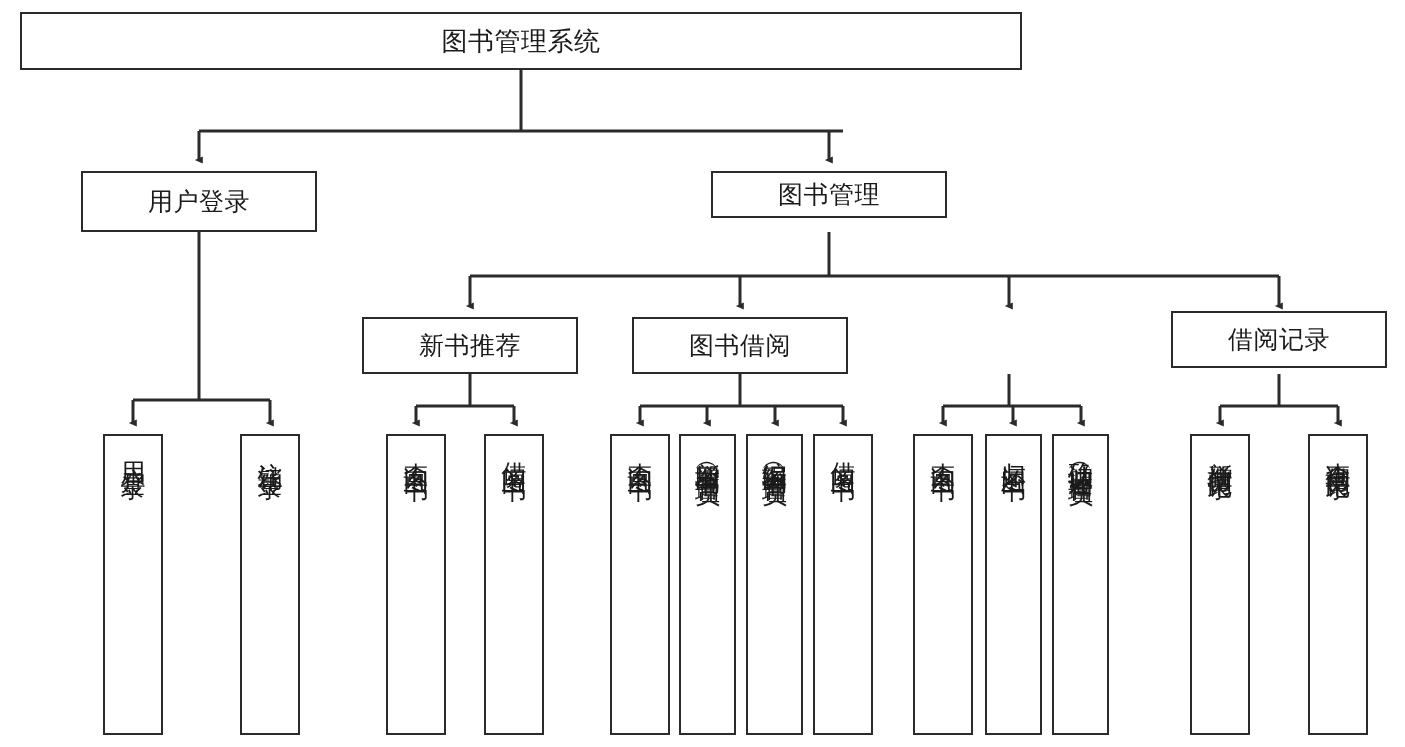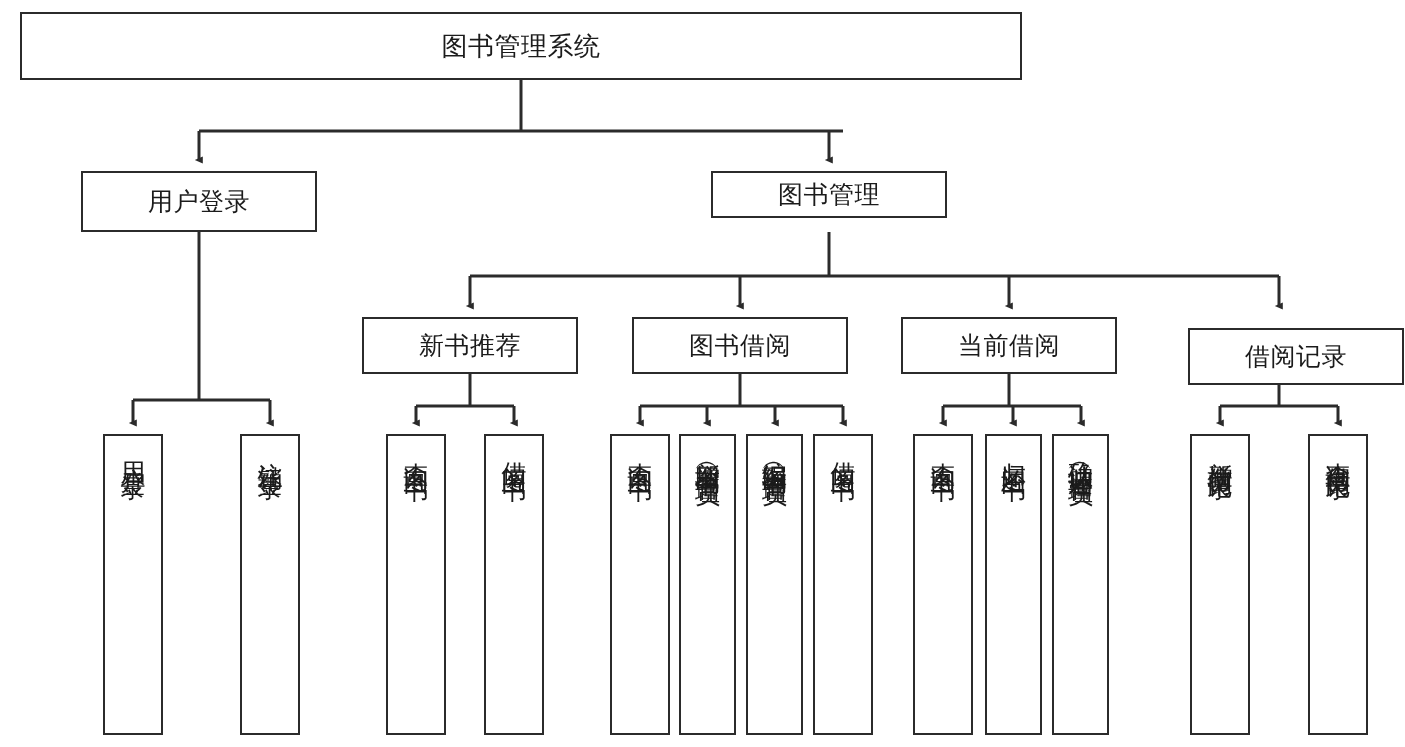--- a/index.html
+++ b/index.html
@@ -125,41 +125,38 @@
       <path d="M1013,406 L1013,423" marker-end="url(#arrow)"></path>
       <path d="M1081,406 L1081,423" marker-end="url(#arrow)"></path>
 
       <path d="M1279,374 L1279,406"></path>
       <path d="M1220,406 L1338,406"></path>
       <path d="M1220,406 L1220,423" marker-end="url(#arrow)"></path>
       <path d="M1338,406 L1338,423" marker-end="url(#arrow)"></path>
     </g>
   </svg>
 
-  <div class="node h root" style="left:20px; top:12px; width:1002px; height:68px;">
+  <div class="node h root" style="left:20px; top:12px; width:1002px; height:58px;">
     <span class="label">图书管理系统</span>
   </div>
 
   <div class="node h" style="left:81px; top:171px; width:236px; height:61px;">
     <span class="label">用户登录</span>
   </div>
   <div class="node h" style="left:711px; top:171px; width:236px; height:47px;">
     <span class="label">图书管理</span>
   </div>
 
   <div class="node h" style="left:362px; top:317px; width:216px; height:57px;">
     <span class="label">新书推荐</span>
   </div>
   <div class="node h" style="left:632px; top:317px; width:216px; height:57px;">
     <span class="label">图书借阅</span>
   </div>
-  <div class="node h" style="left:901px; top:317px; width:216px; height:57px;">
-    <span class="label">当前借阅</span>
-  </div>
-  <div class="node h" style="left:1171px; top:328px; width:216px; height:57px;margin-left:17px;">
+  <div class="node h" style="left:1171px; top:311px; width:216px; height:57px;">
     <span class="label">借阅记录</span>
   </div>
 
   <div class="node v" style="left:103px; top:434px; width:60px; height:301px;">
     <span class="label">用户登录</span>
   </div>
   <div class="node v" style="left:240px; top:434px; width:60px; height:301px;">
     <span class="label">注销登录</span>
   </div>
 

